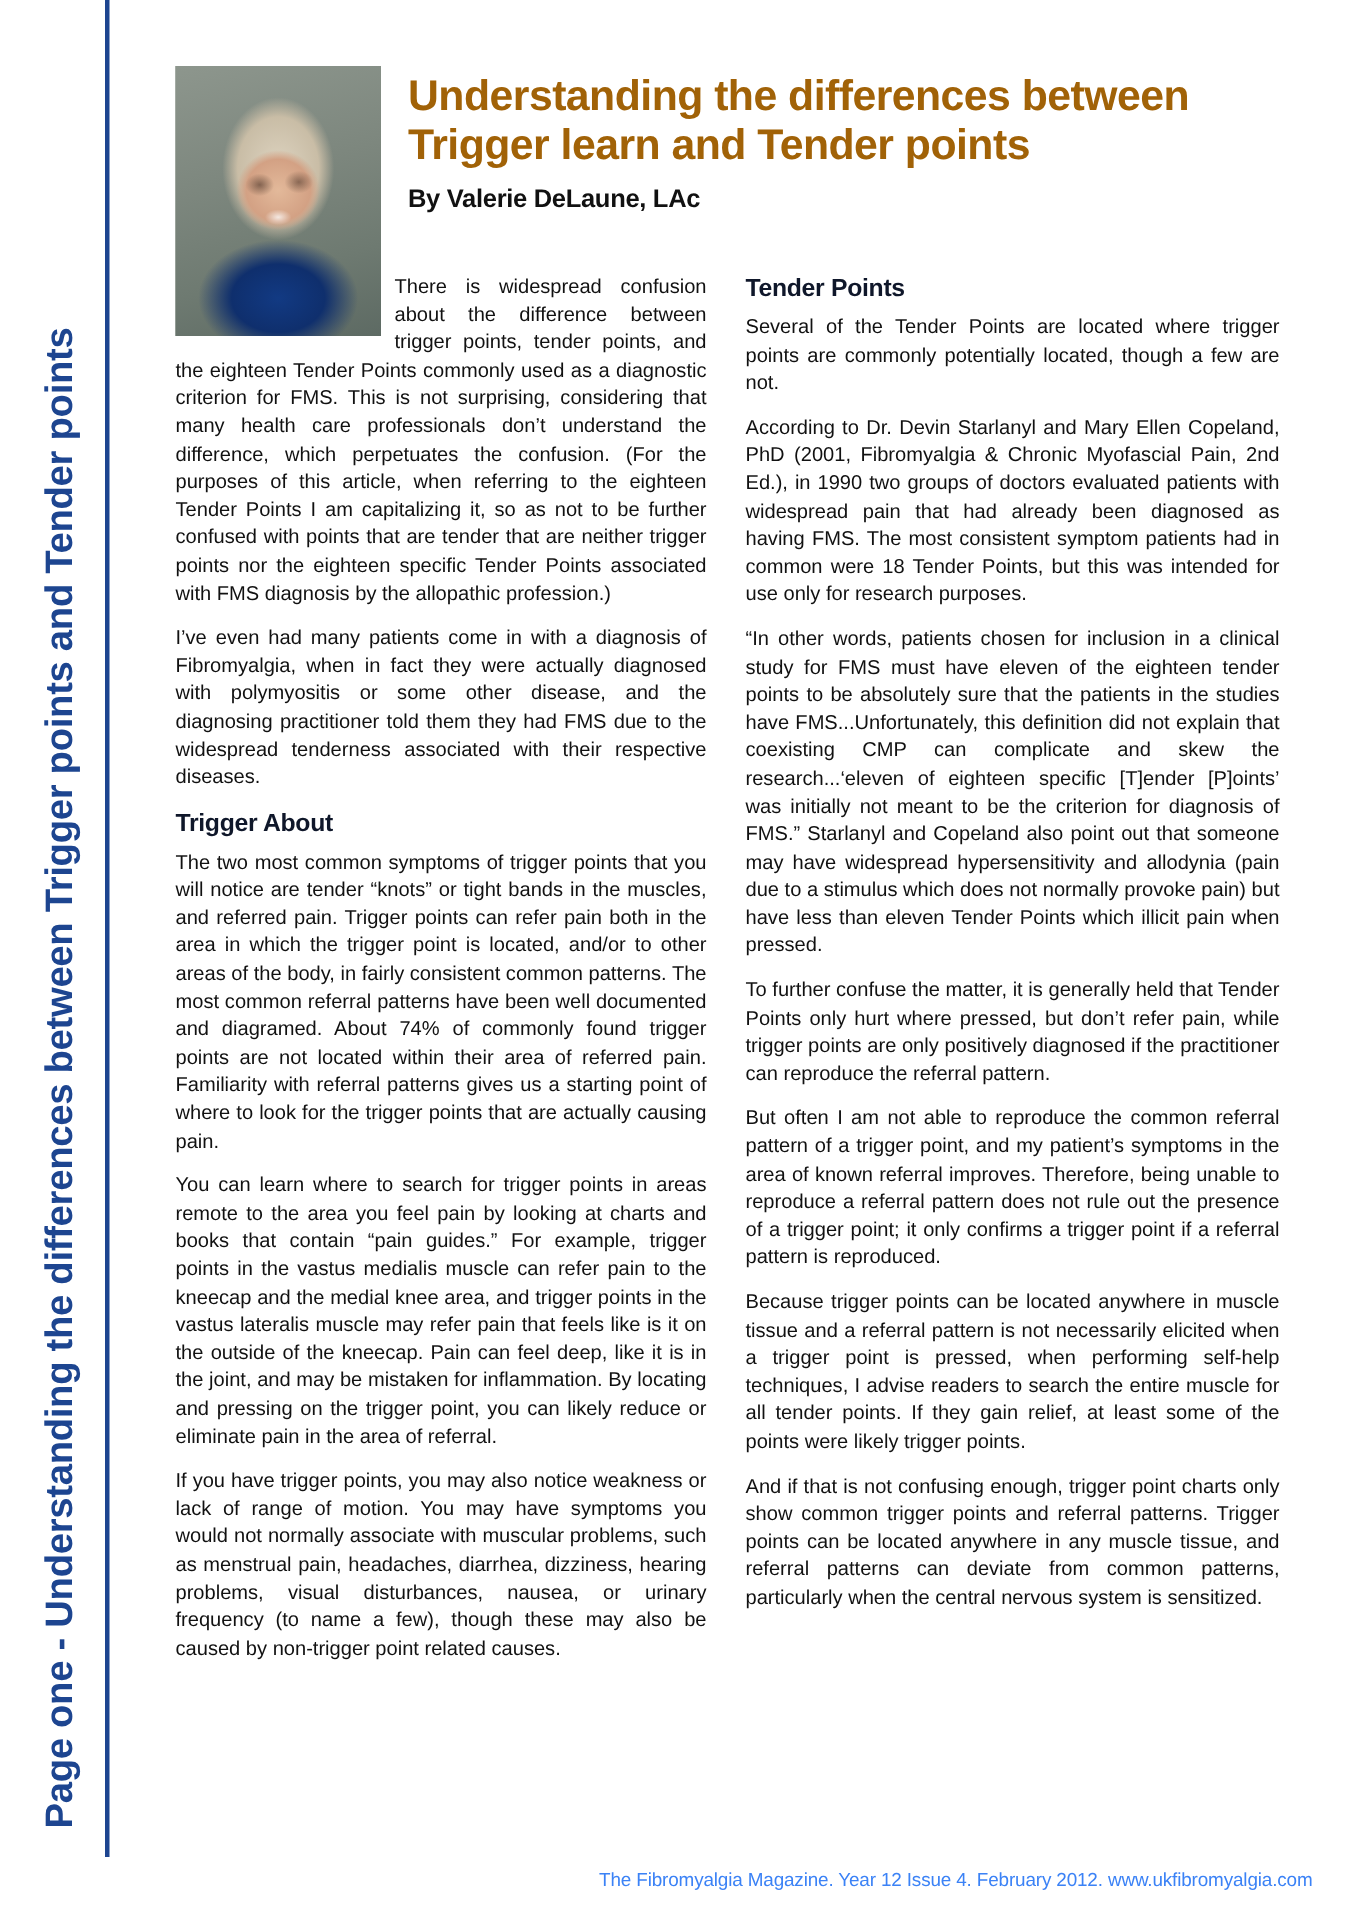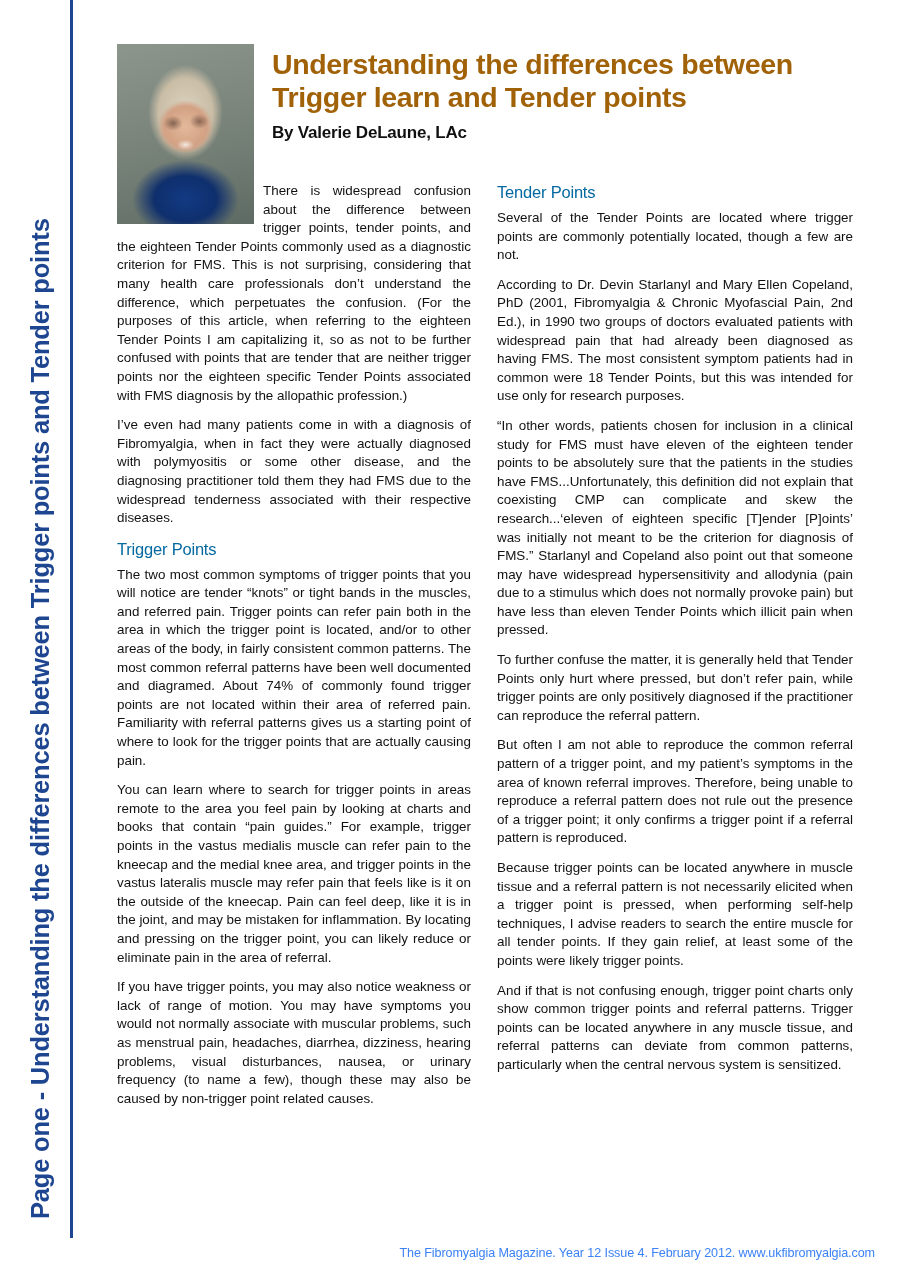--- a/index.html
+++ b/index.html
@@ -122,22 +122,22 @@
 
   .column p {
     margin: 0 0 11px 0;
     text-align: justify;
     hyphens: none;
   }
   .section-head {
     margin: 5px 0 7px 0;
     font-size: 16.5px;
     line-height: 20px;
-    font-weight: normal;
-    color: #0369a1;
+    font-weight: bold;
+    color: #0f172a;
     letter-spacing: -0.2px;
   }
   #col-right .section-head:first-child {
     margin-top: 0;
   }
 
   
   #footer {
     position: absolute;
     left: 0;
@@ -162,21 +162,21 @@
   <div id="headline">
     <div class="title-line">Understanding the differences between</div>
     <div class="title-line">Trigger learn and Tender points</div>
     <div id="byline">By Valerie DeLaune, LAc</div>
   </div>
 
   <div class="column" id="col-left">
     <p><span class="photo-spacer"></span><span>There is widespread confusion about the difference between trigger points, tender points, and the eighteen Tender Points commonly used as a diagnostic criterion for FMS.  This is not surprising, considering that many health care professionals don’t understand the difference, which perpetuates the confusion.  (For the purposes of this article, when referring to the eighteen Tender Points I am capitalizing it, so as not to be further confused with points that are tender that are neither trigger points nor the eighteen specific Tender Points associated with FMS diagnosis by the allopathic profession.)</span></p>
     <p>I’ve even had many patients come in with a diagnosis of Fibromyalgia, when in fact they were actually diagnosed with polymyositis or some other disease, and the diagnosing practitioner told them they had FMS due to the widespread tenderness associated with their respective diseases.</p>
 
-    <h2 class="section-head">Trigger Points</h2>
+    <h2 class="section-head">Trigger About</h2>
 
     <p>The two most common symptoms of trigger points that you will notice are tender “knots” or tight bands in the muscles, and referred pain.  Trigger points can refer pain both in the area in which the trigger point is located, and/or to other areas of the body, in fairly consistent common patterns. The most common referral patterns have been well documented and diagramed.  About 74% of commonly found trigger points are not located within their area of referred pain. Familiarity with referral patterns gives us a starting point of where to look for the trigger points that are actually causing pain.</p>
     <p>You can learn where to search for trigger points in areas remote to the area you feel pain by looking at charts and books that contain “pain guides.”  For example, trigger points in the vastus medialis muscle can refer pain to the kneecap and the medial knee area, and trigger points in the vastus lateralis muscle may refer pain that feels like is it on the outside of the kneecap.  Pain can feel deep, like it is in the joint, and may be mistaken for inflammation. By locating and pressing on the trigger point, you can likely reduce or eliminate pain in the area of referral.</p>
     <p>If you have trigger points, you may also notice weakness or lack of range of motion. You may have symptoms you would not normally associate with muscular problems, such as menstrual pain, headaches, diarrhea, dizziness, hearing problems, visual disturbances, nausea, or urinary frequency (to name a few), though these may also be caused by non-trigger point related causes.</p>
   </div>
 
   <div class="column" id="col-right">
     <h2 class="section-head">Tender Points</h2>
 
     <p>Several of the Tender Points are located where trigger points are commonly potentially located, though a few are not.</p>

